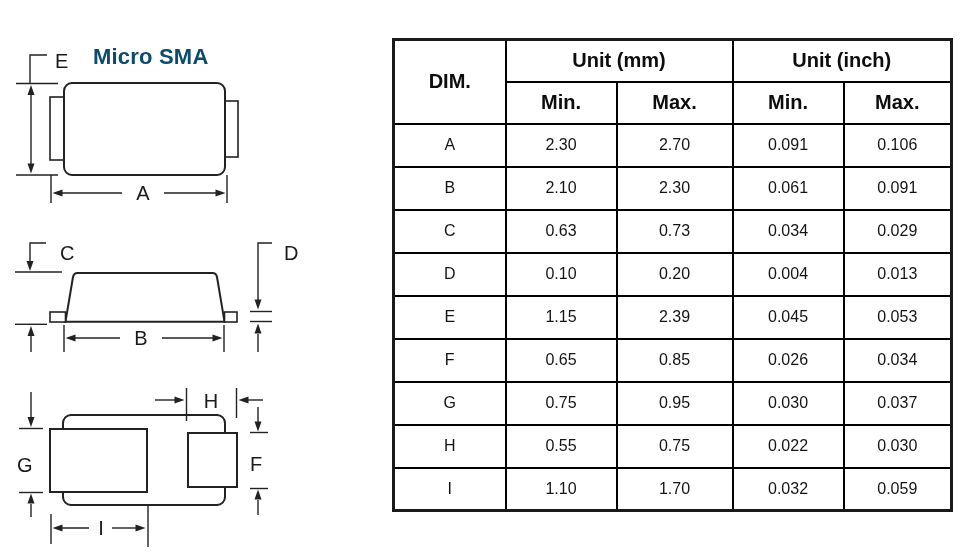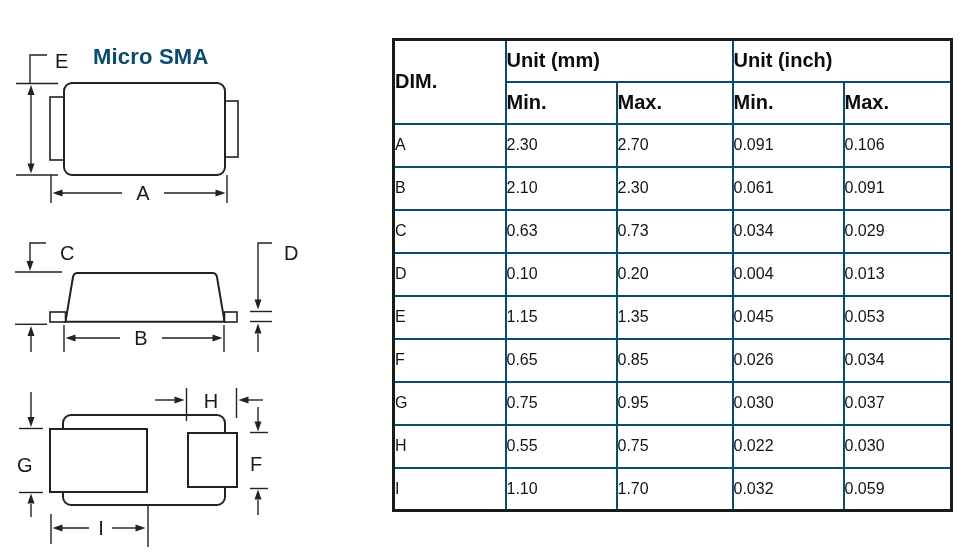--- a/index.html
+++ b/index.html
@@ -40,22 +40,22 @@
     position: absolute;
     left: 392px;
     top: 38px;
     width: 558px;
     border-collapse: collapse;
     table-layout: fixed;
     background: #ffffff;
     border: 3px solid #1a1a1a;
   }
   table.dim-table th, table.dim-table td {
-    border: 2px solid #0c4a6e;
-    text-align: left;
+    border: 2px solid #000000;
+    text-align: center;
     vertical-align: middle;
     padding: 0;
     background: #ffffff;
   }
   table.dim-table thead tr { height: 42px; }
   table.dim-table tbody tr { height: 43px; }
   table.dim-table th {
     font-size: 20px;
     font-weight: bold;
     color: #0d0d0d;
@@ -224,21 +224,21 @@
         <tr>
       <td>D</td>
       <td>0.10</td>
       <td>0.20</td>
       <td>0.004</td>
       <td>0.013</td>
     </tr>
         <tr>
       <td>E</td>
       <td>1.15</td>
-      <td>1.35</td>
+      <td>2.39</td>
       <td>0.045</td>
       <td>0.053</td>
     </tr>
         <tr>
       <td>F</td>
       <td>0.65</td>
       <td>0.85</td>
       <td>0.026</td>
       <td>0.034</td>
     </tr>

